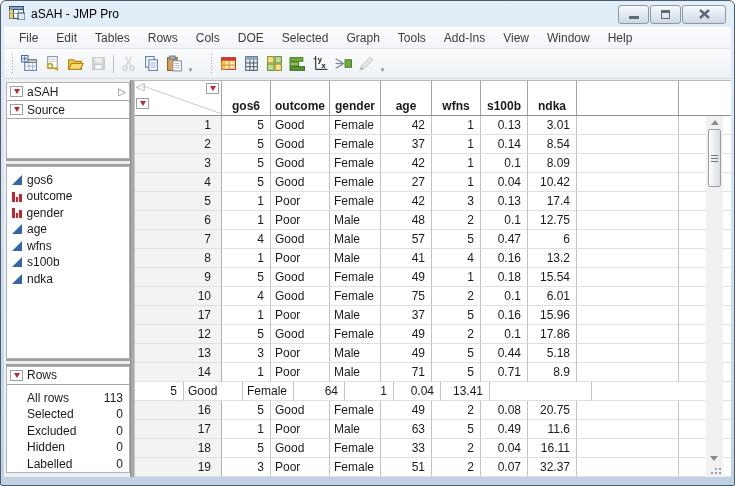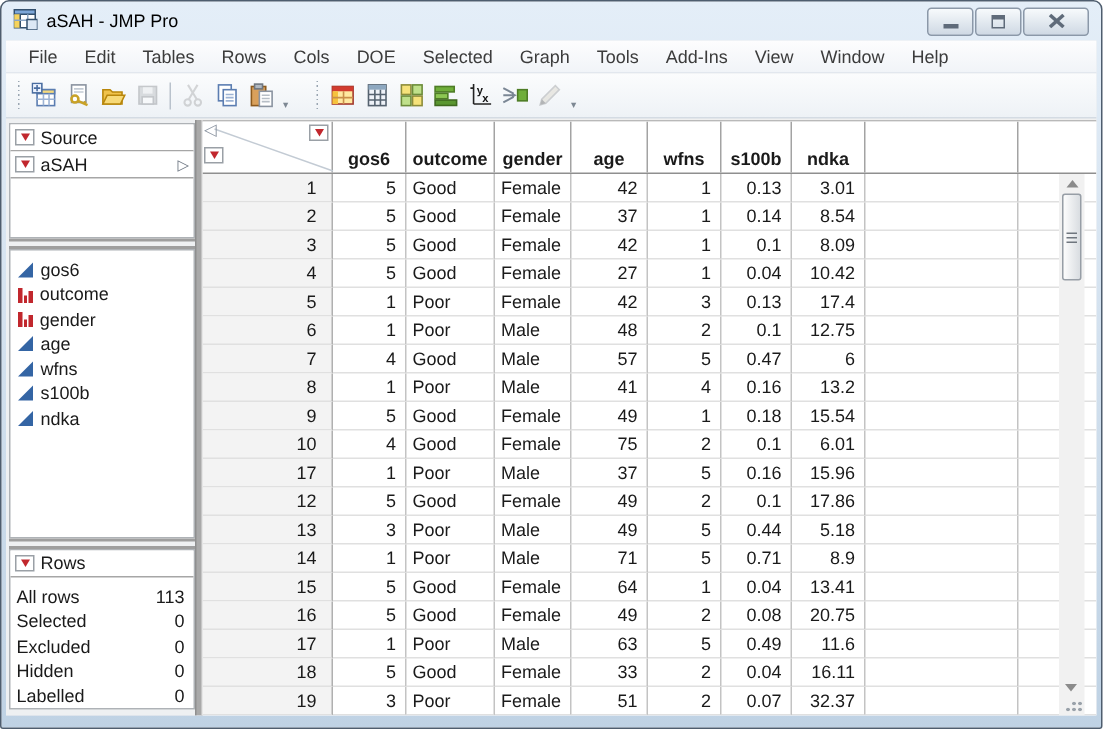--- a/index.html
+++ b/index.html
@@ -64,21 +64,21 @@
     border-right:3.5px solid transparent; border-top:5px solid #c1272d; }
   .expand { margin-left:auto; color:#6d7682; font-size:10px; }
 
   .collist { padding-top:4px; }
   .citem { height:16.5px; display:flex; align-items:center; gap:5px; padding-left:5px; }
   .ic-cont { width:0; height:0; border-bottom:10px solid #3465a4;
     border-left:10px solid transparent; }
   .ic-nom { display:inline-flex; align-items:flex-end; gap:1px; height:11px; }
   .ic-nom i { display:block; width:2.5px; background:#c1272d; }
   .statlist { padding-top:5px; }
-  .stat { height:16.5px; display:flex; align-items:center; padding:0 6px 0 4px; }
+  .stat { height:16.5px; display:flex; align-items:center; padding:0 6px 0 20px; }
   .stat .v { margin-left:auto; }
 
   
   .tablearea { flex:1; position:relative; background:#fff; border-top:1px solid #b9b9b9;
     overflow:hidden; }
   .thead { display:flex; height:35px; background:#fff; border-bottom:1px solid #8f8f8f; }
   .hcell { display:flex; align-items:flex-end; justify-content:center; font-weight:bold;
     border-right:1px solid #a3a3a3; padding-bottom:2px; flex:none; }
   .hfill { border-right:1px solid #a3a3a3; flex:none; }
   .hfill.last { flex:1; border-right:none; }
@@ -300,26 +300,26 @@
           </span>
           <span class="tmore">▾</span>
         </div>
       </div>
 
     <div class="main">
       <div class="sidebar">
         <div class="panel panel-table">
           <div class="prow boxed">
             <span class="redtri"></span>
-            <span>Source</span>
+            <span>aSAH</span>
+            <span class="expand">▷</span>
           </div>
           <div class="prow boxed">
             <span class="redtri"></span>
-            <span>aSAH</span>
-            <span class="expand">▷</span>
+            <span>Source</span>
           </div>
         </div>
         <div class="hsplit"></div>
         <div class="panel panel-cols">
           <div class="collist" id="colList">
               <div class="citem">
                 <span class="ic-cont"></span>
                 <span>gos6</span>
               </div>
               <div class="citem">
@@ -572,21 +572,20 @@
               <div class="cell txt" style="width: 59px;">Poor</div>
               <div class="cell txt" style="width: 51px;">Male</div>
               <div class="cell num" style="width: 51px;">71</div>
               <div class="cell num" style="width: 49px;">5</div>
               <div class="cell num" style="width: 47px;">0.71</div>
               <div class="cell num" style="width: 49px;">8.9</div>
               <div class="cell fill" style="width: 102px;"></div>
               <div class="cell fill last"></div>
             </div>
             <div class="trow">
-              <div class="cell rownum" style="width: 87px;">15</div>
               <div class="cell num" style="width: 49px;">5</div>
               <div class="cell txt" style="width: 59px;">Good</div>
               <div class="cell txt" style="width: 51px;">Female</div>
               <div class="cell num" style="width: 51px;">64</div>
               <div class="cell num" style="width: 49px;">1</div>
               <div class="cell num" style="width: 47px;">0.04</div>
               <div class="cell num" style="width: 49px;">13.41</div>
               <div class="cell fill" style="width: 102px;"></div>
               <div class="cell fill last"></div>
             </div>

